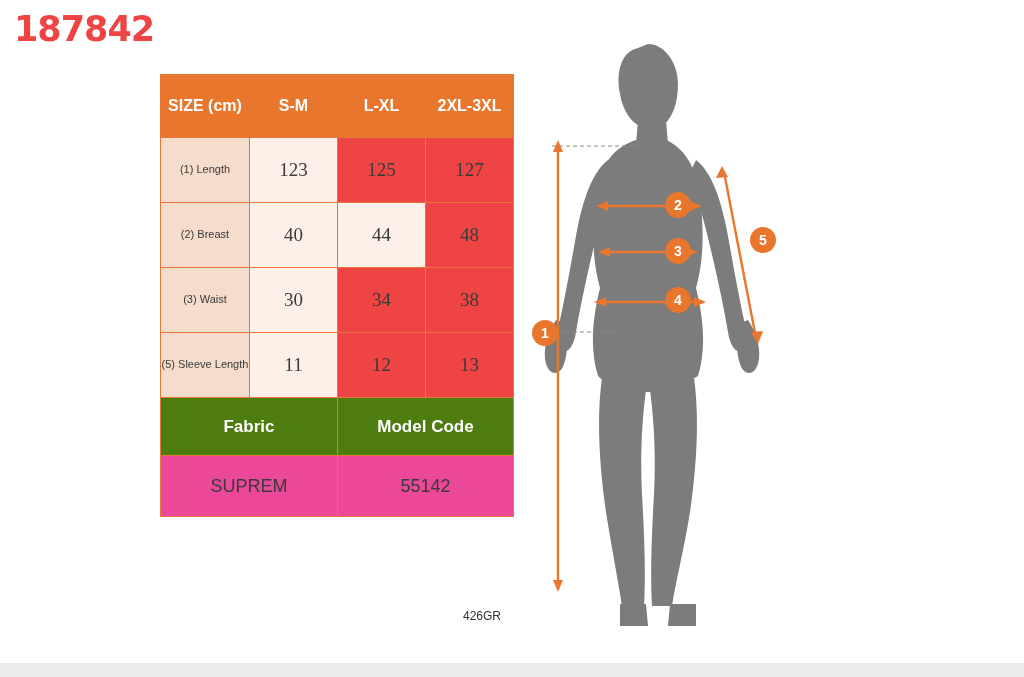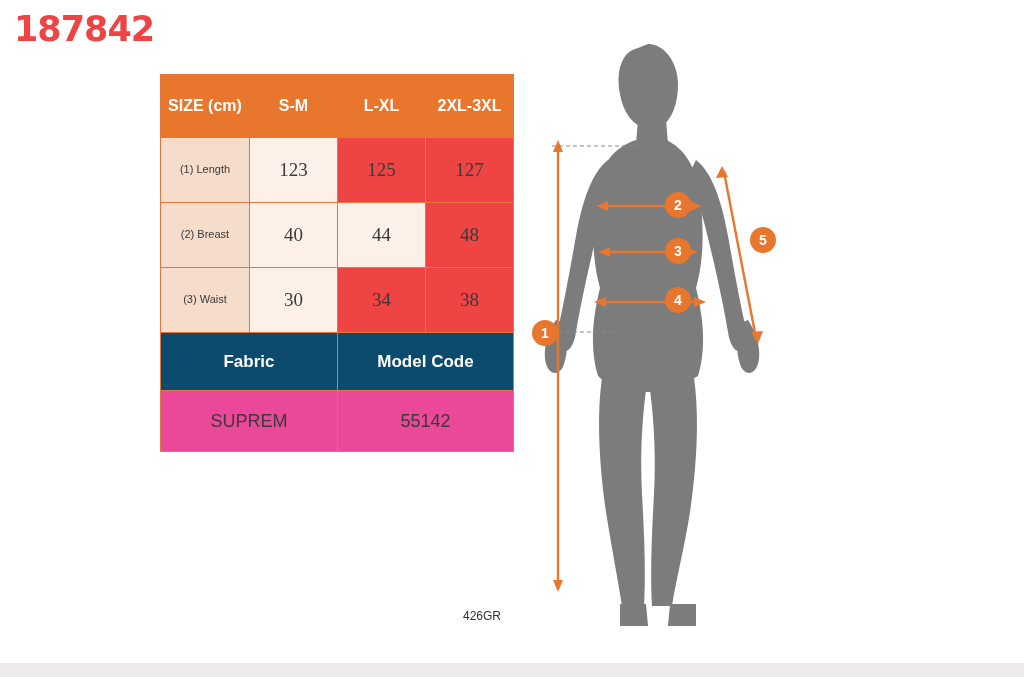--- a/index.html
+++ b/index.html
@@ -76,21 +76,21 @@
   .val {
     background: #fcf0e8;
     color: #3a3a3a;
     font-size: 19px;
     height: 64px;
     font-family: Liberation Serif, serif;
   }
   .val.alt { background: #ef4444; }
 
   .fabric-hdr {
-    background: #0c4a6e;
+    background: #4d7c0f;
     color: #ffffff;
     font-weight: bold;
     font-size: 17px;
     height: 57px;
   }
   .fabric-val {
     background: #ec4899;
     color: #3a3a3a;
     font-size: 18px;
     height: 60px;
@@ -173,20 +173,26 @@
       </tr>
 
       <tr>
         <td class="rowlabel">(3) Waist</td>
         <td class="val">30</td>
         <td class="val alt">34</td>
         <td class="val alt">38</td>
       </tr>
 
 
+      <tr>
+        <td class="rowlabel">(5) Sleeve Length</td>
+        <td class="val">11</td>
+        <td class="val alt">12</td>
+        <td class="val alt">13</td>
+      </tr>
 
       <tr>
         <td class="fabric-hdr" colspan="2">Fabric</td>
         <td class="fabric-hdr" colspan="2">Model Code</td>
       </tr>
       <tr>
         <td class="fabric-val" colspan="2">SUPREM</td>
         <td class="fabric-val" colspan="2">55142</td>
       </tr>
     </tbody>

